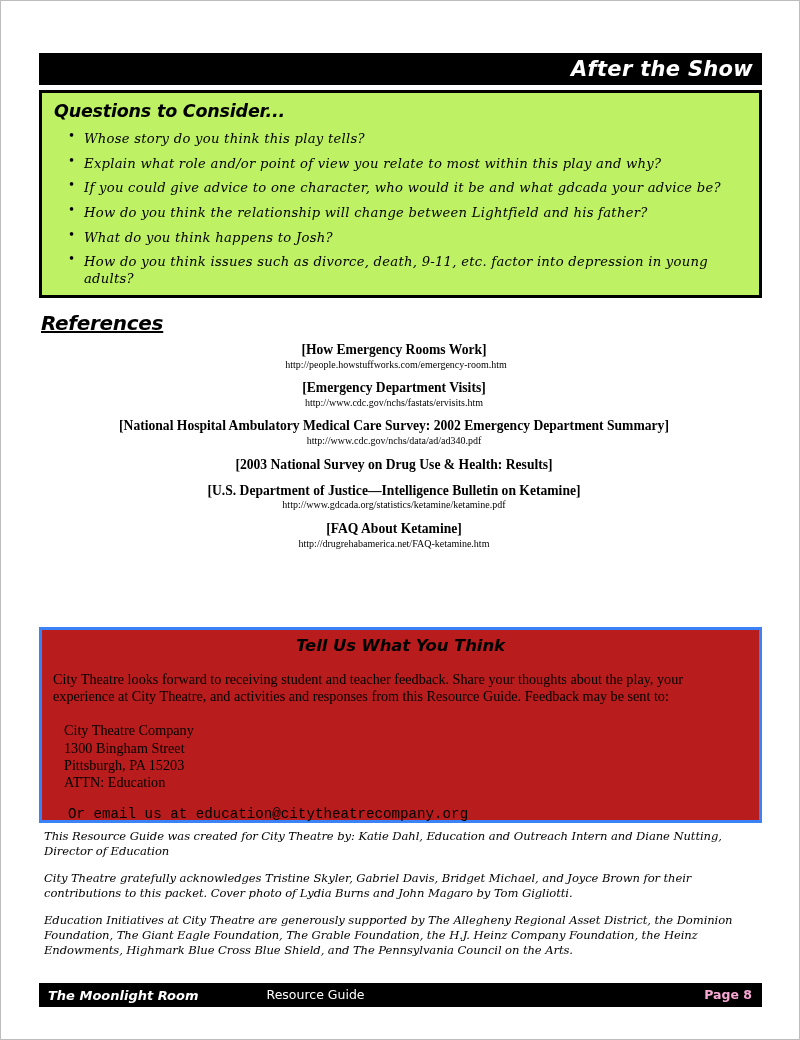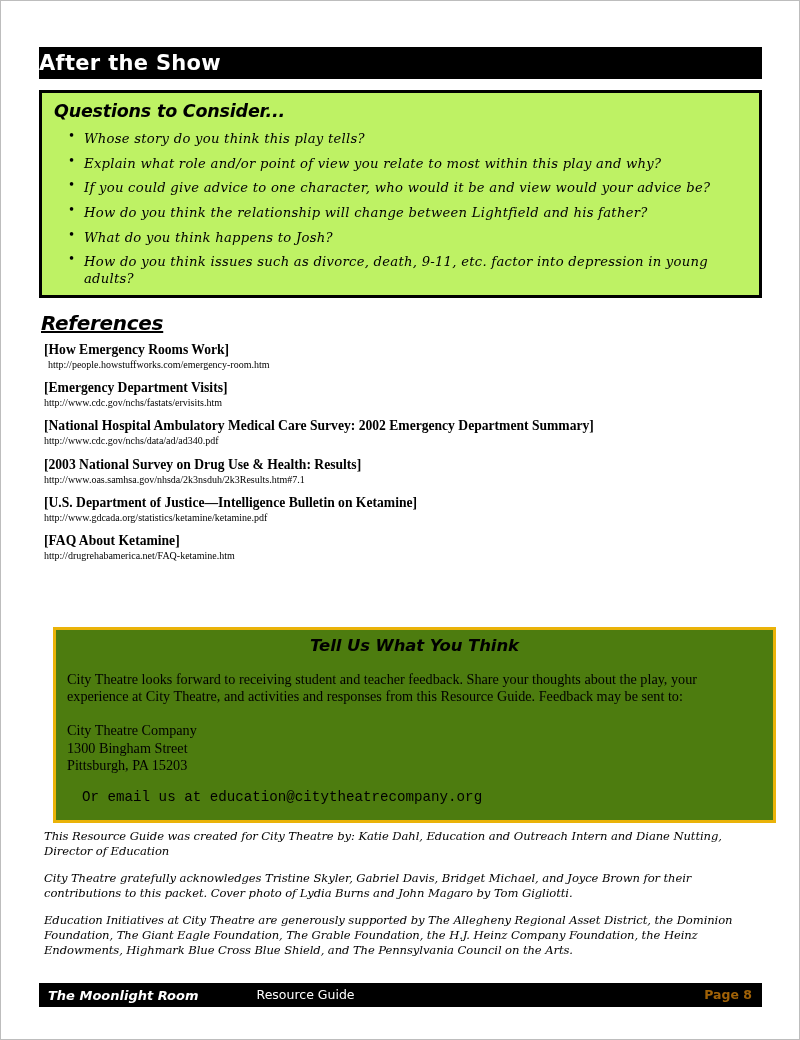--- a/index.html
+++ b/index.html
@@ -22,27 +22,28 @@
     height: 1040px;
     background: #ffffff;
     border: 1px solid #bdbdbd;
     box-sizing: border-box;
   }
 
   
   .header-bar {
     position: absolute;
     left: 38px;
-    top: 46px;
+    top: 52px;
     width: 723px;
     height: 32px;
     background: #000000;
     display: flex;
     align-items: center;
-    justify-content: flex-start;
+    justify-content: flex-end;
+    font-style: italic;
   }
   .header-title {
     color: #ffffff;
     font-family: "DejaVu Sans", sans-serif;
     font-weight: bold;
     font-size: 21px;
     letter-spacing: 0.3px;
     padding-right: 9px;
     line-height: 1;
   }
@@ -100,20 +101,21 @@
     font-style: italic;
     font-size: 20px;
     letter-spacing: -0.3px;
     text-decoration: underline;
   }
   .references-list {
     position: absolute;
     left: 43px;
     top: 341px;
     width: 700px;
+    text-align: center;
   }
   .ref-item {
     margin-bottom: 9px;
   }
   .ref-name {
     font-family: "Liberation Serif", serif;
     font-weight: bold;
     font-size: 13.6px;
     line-height: 1.24;
   }
@@ -124,24 +126,23 @@
   }
   .ref-url.indented { padding-left: 4px; }
 
   
   .feedback-box {
     position: absolute;
     left: 38px;
     top: 626px;
     width: 723px;
     height: 196px;
-    border: 3px solid #eab308;
+    border: 3px solid #3b82f6;
     box-sizing: border-box;
-    background: #4d7c0f;
-    margin-left: 14px;
+    background: #b91c1c;
   }
   .feedback-title {
     text-align: center;
     font-family: "DejaVu Sans", sans-serif;
     font-weight: bold;
     font-style: italic;
     font-size: 16.5px;
     margin-top: 6px;
     letter-spacing: -0.1px;
   }
@@ -149,21 +150,21 @@
     font-family: "Liberation Serif", serif;
     font-size: 14.2px;
     line-height: 1.21;
     padding: 0 14px 0 11px;
     margin-top: 16px;
   }
   .feedback-address {
     font-family: "Liberation Serif", serif;
     font-size: 14.2px;
     line-height: 1.21;
-    padding-left: 11px;
+    padding-left: 22px;
     margin-top: 17px;
   }
   .feedback-email {
     font-family: Liberation Mono, monospace;
     font-size: 14.2px;
     line-height: 1.21;
     padding-left: 26px;
     margin-top: 15px;
   }
 
@@ -196,34 +197,34 @@
     justify-content: space-between;
   }
   .footer-left {
     color: #ffffff;
     padding-left: 9px;
     font-family: "DejaVu Sans", sans-serif;
     font-size: 12px;
     line-height: 1;
     display: flex;
     align-items: flex-start;
-    gap: 10px;
+    gap: 20px;
   }
   .footer-show {
     font-weight: bold;
     font-style: italic;
     font-size: 13px;
   }
   .footer-sub {
     font-weight: normal;
     font-size: 12.5px;
     margin-left: 48px;
   }
   .footer-page {
-    color: #a16207;
+    color: #f9a8d4;
     padding-right: 10px;
     font-family: "DejaVu Sans", sans-serif;
     font-weight: bold;
     font-size: 12.5px;
     line-height: 1;
   }
 </style>
 </head>
 <body>
 
@@ -231,21 +232,21 @@
 
   <div class="header-bar">
     <div class="header-title">After the Show</div>
   </div>
 
   <div class="questions-box">
     <div class="questions-title">Questions to Consider...</div>
     <ul class="questions-list">
       <li>Whose story do you think this play tells?</li>
       <li>Explain what role and/or point of view you relate to most within this play and why?</li>
-      <li>If you could give advice to one character, who would it be and view would your advice be?</li>
+      <li>If you could give advice to one character, who would it be and what gdcada your advice be?</li>
       <li>How do you think the relationship will change between Lightfield and his father?</li>
       <li>What do you think happens to Josh?</li>
       <li>How do you think issues such as divorce, death, 9-11, etc. factor into depression in young adults?</li>
     </ul>
   </div>
 
   <div class="references-title">References</div>
   <div class="references-list">
     <div class="ref-item">
       <div class="ref-name">[How Emergency Rooms Work]</div>
@@ -254,39 +255,39 @@
     <div class="ref-item">
       <div class="ref-name">[Emergency Department Visits]</div>
       <div class="ref-url">http://www.cdc.gov/nchs/fastats/ervisits.htm</div>
     </div>
     <div class="ref-item">
       <div class="ref-name">[National Hospital Ambulatory Medical Care Survey: 2002 Emergency Department Summary]</div>
       <div class="ref-url">http://www.cdc.gov/nchs/data/ad/ad340.pdf</div>
     </div>
     <div class="ref-item">
       <div class="ref-name">[2003 National Survey on Drug Use &amp; Health: Results]</div>
-      <div class="ref-url">http://www.oas.samhsa.gov/nhsda/2k3nsduh/2k3Results.htm#7.1</div>
     </div>
     <div class="ref-item">
       <div class="ref-name">[U.S. Department of Justice—Intelligence Bulletin on Ketamine]</div>
       <div class="ref-url">http://www.gdcada.org/statistics/ketamine/ketamine.pdf</div>
     </div>
     <div class="ref-item">
       <div class="ref-name">[FAQ About Ketamine]</div>
       <div class="ref-url">http://drugrehabamerica.net/FAQ-ketamine.htm</div>
     </div>
   </div>
 
   <div class="feedback-box">
     <div class="feedback-title">Tell Us What You Think</div>
     <div class="feedback-body">City Theatre looks forward to receiving student and teacher feedback.  Share your thoughts about the play, your experience at City Theatre, and activities and responses from this Resource Guide.  Feedback may be sent to:</div>
     <div class="feedback-address">
       <div>City Theatre Company</div>
       <div>1300 Bingham Street</div>
       <div>Pittsburgh, PA 15203</div>
+      <div>ATTN: Education</div>
     </div>
     <div class="feedback-email">Or email us at education@citytheatrecompany.org</div>
   </div>
 
   <div class="credits">
     <div class="credit-block">This Resource Guide was created for City Theatre by: Katie Dahl, Education and Outreach Intern and Diane Nutting, Director of Education</div>
     <div class="credit-block">City Theatre gratefully acknowledges Tristine Skyler, Gabriel Davis, Bridget Michael, and Joyce Brown for their contributions to this packet.  Cover photo of Lydia Burns and John Magaro by Tom Gigliotti.</div>
     <div class="credit-block">Education Initiatives at City Theatre are generously supported by The Allegheny Regional Asset District, the Dominion Foundation, The Giant Eagle Foundation, The Grable Foundation, the H.J. Heinz Company Foundation, the Heinz Endowments, Highmark Blue Cross Blue Shield, and The Pennsylvania Council on the Arts.</div>
   </div>
 

